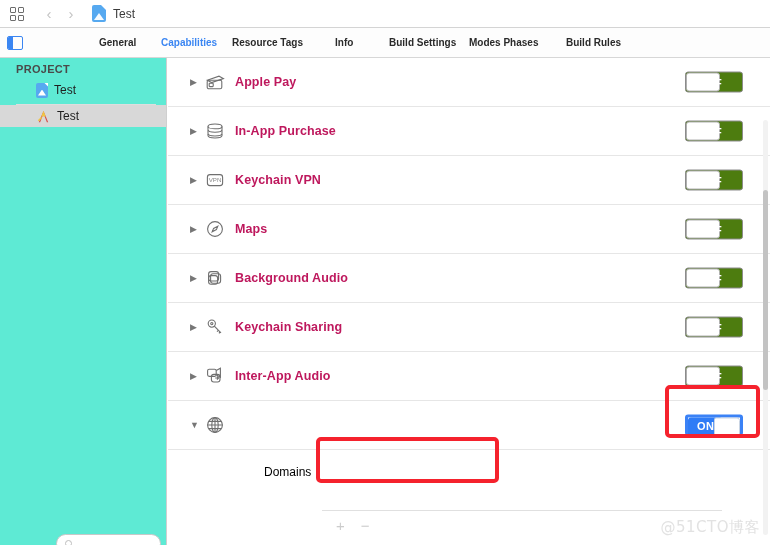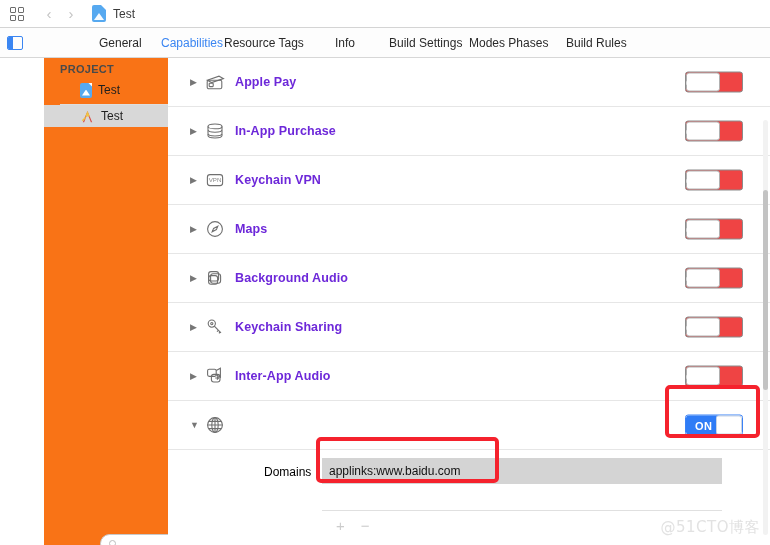--- a/index.html
+++ b/index.html
@@ -44,28 +44,28 @@
     background:#fdfdfd; border-bottom:1px solid #d7d7d7;
     display:flex; align-items:center;
   }
   .pane-toggle {
     width:16px; height:14px; margin-left:7px; margin-right:4px;
     border:1.6px solid #3b86f2; border-radius:2px; display:flex; overflow:hidden;
   }
   .pane-toggle .fill { width:5px; background:#3b86f2; }
   .tabs { display:flex; align-items:center; flex:1; margin-left:14px; }
   .tab {
-    font-size:12px; color:#2a2a2a; padding:0 0; white-space:nowrap;
+    font-size:10px; color:#2a2a2a; padding:0 0; white-space:nowrap;font-weight:bold;
   }
   .tab.active { color:#3b86f2;text-align:center; }
 
   
   .navigator {
     position:absolute; left:0; top:58px; width:167px; height:487px;
-    background:#f97316; border-right:1px solid #cfcfcf;margin-left:44px;
+    background:#5eead4; border-right:1px solid #cfcfcf;
   }
   .nav-section {
     font-size:11px; font-weight:bold; color:#4a4a4a; letter-spacing:.3px;
     padding:5px 0 4px 16px;
   }
   .nav-row {
     display:flex; align-items:center; height:22px; padding-left:36px; gap:6px;
     font-size:12px; color:#1f1f1f;
   }
   .nav-row.selected { background:#d8d8d8; }
@@ -95,32 +95,32 @@
   .cap-row {
     position:relative; height:49px; display:flex; align-items:center;
     border-bottom:1px solid #e6e6e6;
   }
   .cap-row:last-of-type { border-bottom:none; }
   .disclosure {
     width:14px; margin-left:22px; flex:none;
     font-size:9px; color:#767676; line-height:1; user-select:none;
   }
   .cap-icon { width:22px; height:22px; margin-right:9px; flex:none; position:relative; }
-  .cap-label { font-size:12.5px; font-weight:bold; color:#6d28d9; letter-spacing:.1px;text-align:center; }
+  .cap-label { font-size:12.5px; font-weight:bold; color:#be185d; letter-spacing:.1px;text-align:center; }
 
   .switch {
     position:absolute; right:27px; top:50%; transform:translateY(-50%);
     width:58px; height:21px; border-radius:3px; display:flex; align-items:center;
     font-size:11px; font-weight:bold; letter-spacing:.4px;
   }
-  .switch.off { background:#ef4444; border:1px solid #8b8b8b; justify-content:flex-start; }
+  .switch.off { background:#4d7c0f; border:1px solid #8b8b8b; justify-content:center; }
   .switch.off .knob { position:absolute; left:0; top:0; width:34px; height:19px;
                       background:#ffffff; border:1px solid #b0b0b0; border-radius:3px; }
   .switch.off .txt { color:#ffffff; padding-right:7px; position:relative; }
-  .switch.on { background:#ffffff; border:1px solid #3b82f6; justify-content:flex-start; }
+  .switch.on { background:#ffffff; border:3px solid #3b82f6; justify-content:flex-start; }
   .switch.on .fill { position:absolute; left:0; top:0; width:34px; height:19px;
                      background:#2f7cf6; border-radius:3px 2px 2px 3px; }
   .switch.on .txt { color:#ffffff; padding-left:9px; position:relative; }
   .switch.on .knob { position:absolute; right:0; top:0; width:26px; height:19px;
                      background:#ffffff; border:1px solid #c9d4e3; border-radius:2px 3px 3px 2px; }
 
   
   .domains-detail { position:relative; height:120px; }
   .domains-label {
     position:absolute; left:96px; top:15px; font-size:12px; color:#000000;
@@ -187,21 +187,21 @@
     <div class="toolbar-title">Test</div>
   </div>
 
   <div class="tabbar">
     <div class="pane-toggle">
       <div class="fill"></div>
     </div>
     <div class="tabs" id="tabs-container" style="position: relative; height: 30px; margin-left: 0px;">
         <div class="tab" style="position: absolute; left: 72px;">General</div>
         <div class="tab active" style="position: absolute; left: 134px;">Capabilities</div>
-        <div class="tab" style="position: absolute; left: 197px;">Resource Tags</div>
+        <div class="tab" style="position: absolute; left: 205px;">Resource Tags</div>
         <div class="tab" style="position: absolute; left: 308px;">Info</div>
         <div class="tab" style="position: absolute; left: 362px;">Build Settings</div>
         <div class="tab" style="position: absolute; left: 442px;">Modes Phases</div>
         <div class="tab" style="position: absolute; left: 539px;">Build Rules</div>
       </div>
   </div>
 
   <div class="navigator">
     <div class="nav-section">PROJECT</div>
     <div class="nav-row">
@@ -332,23 +332,20 @@
       </svg></div>
           <div class="switch on">
             <div class="fill"></div>
             <div class="knob"></div>
             <span class="txt">ON</span>
           </div>
         </div>
         <div class="domains-detail">
           <div class="domains-label">Domains</div>
           <div class="domains-table">
-            <div class="domains-row">
-              <span>applinks:www.baidu.com</span>
-            </div>
             <div class="domains-body"></div>
           </div>
           <div class="domains-footer">
             <span class="pm-btn">+</span>
             <span class="pm-btn">−</span>
           </div>
         </div>
       </div>
 
     <div class="scrollbar">

